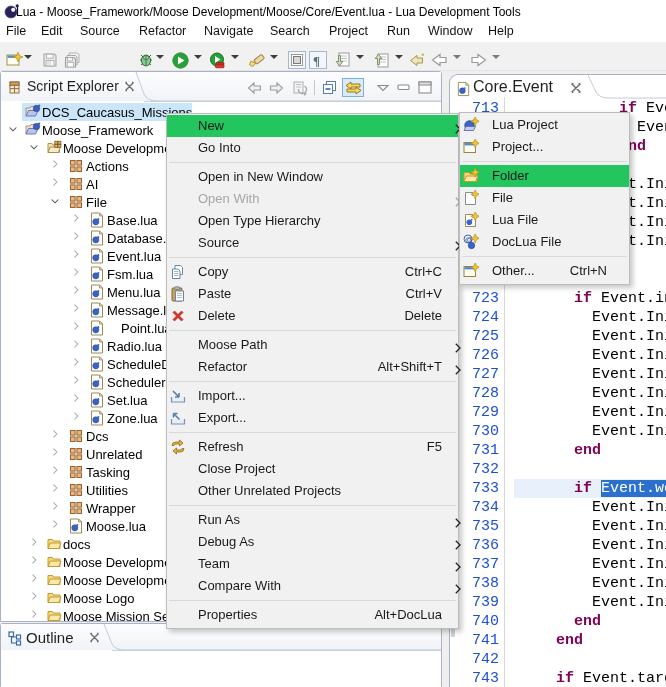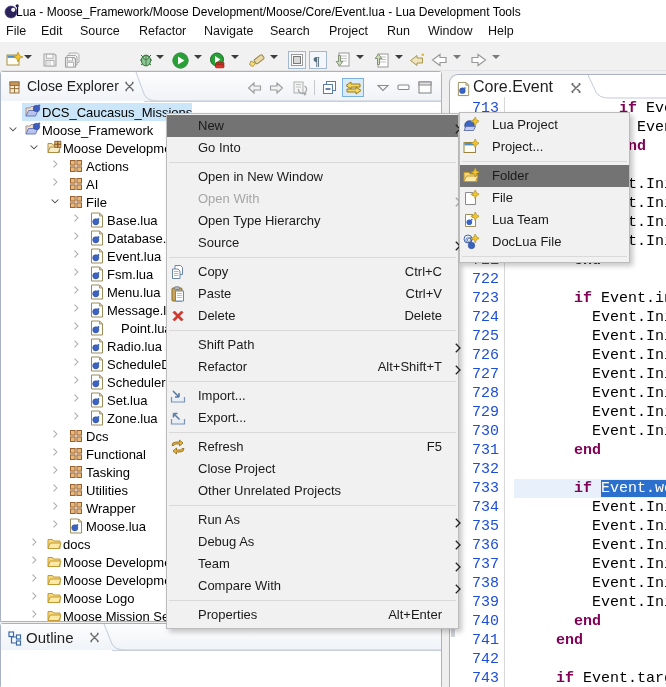--- a/index.html
+++ b/index.html
@@ -19,21 +19,21 @@
 .tr span{position:absolute;top:2px;white-space:nowrap}
 .tr svg{position:absolute}
 #lnum{position:absolute;left:13px;top:24px;width:36px;text-align:right;font:15px/19px "Liberation Mono",monospace;color:#1d4ed8;white-space:pre}
 #cview{position:absolute;left:70px;top:24px;width:160px;font:15px/19px "Liberation Mono",monospace;color:#000;white-space:pre;overflow:visible}
 .k{color:#7f0055;font-weight:bold}
 #cline{position:absolute;left:64px;top:404px;width:153px;height:19px;background:#e7f0fb}
 .sel{background:#2a70cc;color:#fff}
 #ctx{position:absolute;left:166px;top:113px;width:293px;background:#f1f1f1;border:1px solid #bcbcbc;box-shadow:3px 3px 5px rgba(0,0,0,0.22);padding-top:1px;padding-bottom:2px}
 #sub{position:absolute;left:459px;top:112px;width:171px;background:#f1f1f1;border:1px solid #bcbcbc;box-shadow:3px 3px 5px rgba(0,0,0,0.22);padding-top:1px;padding-bottom:2px}
 .mi{position:relative;height:22px;font-size:13px;color:#1a1a1a}
-.mi.hl{background:#737373}
+.mi.hl{background:#22c55e}
 .mi .lbl{position:absolute;left:31px;top:3px;white-space:nowrap}
 #sub .mi .lbl{left:32px}
 .mi .acc{position:absolute;right:16px;top:3px}
 #sub .mi .acc{right:22px}
 .mi .arr{position:absolute;right:6px;top:6px;color:#222}
 .mi.dis .lbl,.mi.dis .arr{color:#a6a6a6}
 .mi svg{position:absolute;left:3px;top:3px}
 .msep{height:1px;background:#d9d9d9;margin:3px 2px}
 </style></head><body>
 <svg width="0" height="0" style="position:absolute">
@@ -205,21 +205,21 @@
 <div class="abs" style="left:0;top:0;width:440px;height:30px;background:linear-gradient(#fdfdfe,#f0f3f7);border-bottom:1px solid #c9d2de"></div>
 <svg class="abs" style="left:0;top:0" width="440" height="30" viewBox="0 0 440 30">
       <path d="M135 0 L143 22 Q146 29 156 29 L440 29" fill="none" stroke="#c3cbd8" stroke-width="1"></path>
       <path d="M0 29.5 L143 29.5" stroke="#fff" stroke-width="1"></path>
     </svg>
 <svg class="abs" style="left:8px;top:9px" width="13" height="13" viewBox="0 0 13 13">
       <rect x="1" y="1" width="9" height="11" fill="#f6ead2" stroke="#96703c" stroke-width="1"></rect>
       <path d="M1 4.3 L10 4.3 M1 7.6 L10 7.6 M5.5 1 L5.5 12" stroke="#96703c" stroke-width="1"></path>
       <rect x="1" y="1" width="9" height="3.3" fill="#cf9a5c" stroke="#96703c" stroke-width="1"></rect>
     </svg>
-<div class="ptab" style="left:26px;top:6px">Close Explorer</div>
+<div class="ptab" style="left:26px;top:6px">Script Explorer</div>
 <svg class="abs" style="left:123px;top:9px" width="11" height="11" viewBox="0 0 11 11">
       <path d="M1.5 1.5 L9.5 9.5 M9.5 1.5 L1.5 9.5 M1.5 1.5 L3 1.5 M9.5 1.5 L8 1.5 M1.5 9.5 L3 9.5 M9.5 9.5 L8 9.5" stroke="#6a6a6a" stroke-width="1.3"></path>
     </svg>
 <svg class="abs" style="left:246px;top:80px;top:9px" width="15" height="14" viewBox="0 0 15 14">
       <path d="M7 2 L7 5 L13.5 5 L13.5 9 L7 9 L7 12 L1.5 7 Z" fill="#f2f2f2" stroke="#9a9a9a" stroke-width="1.1"></path>
     </svg>
 <svg class="abs" style="left:268px;top:9px" width="15" height="14" viewBox="0 0 15 14">
       <path d="M8 2 L8 5 L1.5 5 L1.5 9 L8 9 L8 12 L13.5 7 Z" fill="#f2f2f2" stroke="#9a9a9a" stroke-width="1.1"></path>
     </svg>
 <svg class="abs" style="left:291px;top:8px" width="16" height="16" viewBox="0 0 16 16">
@@ -419,21 +419,21 @@
         </svg>
         <span style="left:85px">Dcs</span>
       </div>
 <div class="tr" style="top:342px">
         <svg style="left:50px;top:3px" width="12" height="12" viewBox="2 2 12 12">
           <use href="#cR"></use>
         </svg>
         <svg style="left:67px;top:1px" width="16" height="16" viewBox="0 0 16 16">
           <use href="#pkg"></use>
         </svg>
-        <span style="left:85px">Functional</span>
+        <span style="left:85px">Unrelated</span>
       </div>
 <div class="tr" style="top:360px">
         <svg style="left:50px;top:3px" width="12" height="12" viewBox="2 2 12 12">
           <use href="#cR"></use>
         </svg>
         <svg style="left:67px;top:1px" width="16" height="16" viewBox="0 0 16 16">
           <use href="#pkg"></use>
         </svg>
         <span style="left:85px">Tasking</span>
       </div>
@@ -672,21 +672,21 @@
     </div>
 <div class="mi">
       <svg width="16" height="16" viewBox="0 0 16 16">
         <path d="M3 4.5 L4.5 3 L8 6.5 L11.5 3 L13 4.5 L9.5 8 L13 11.5 L11.5 13 L8 9.5 L4.5 13 L3 11.5 L6.5 8 Z" fill="#d8342a" stroke="#a81e16" stroke-width="0.6"></path>
       </svg>
       <span class="lbl">Delete</span>
       <span class="acc">Delete</span>
     </div>
 <div class="msep"></div>
 <div class="mi">
-      <span class="lbl">Shift Path</span>
+      <span class="lbl">Moose Path</span>
       <span class="arr">
         <svg width="6" height="10" viewBox="0 0 6 10">
           <path d="M0.8 0.8 L5 5 L0.8 9.2" fill="none" stroke="currentColor" stroke-width="1.3"></path>
         </svg>
       </span>
     </div>
 <div class="mi">
       <span class="lbl">Refactor</span>
       <span class="acc">Alt+Shift+T</span>
       <span class="arr">
@@ -754,21 +754,21 @@
       <span class="lbl">Compare With</span>
       <span class="arr">
         <svg width="6" height="10" viewBox="0 0 6 10">
           <path d="M0.8 0.8 L5 5 L0.8 9.2" fill="none" stroke="currentColor" stroke-width="1.3"></path>
         </svg>
       </span>
     </div>
 <div class="msep"></div>
 <div class="mi">
       <span class="lbl">Properties</span>
-      <span class="acc">Alt+Enter</span>
+      <span class="acc">Alt+DocLua</span>
     </div>
 </div>
 <div id="sub">
 <div class="mi">
       <svg width="16" height="16" viewBox="0 0 16 16">
         <circle cx="6.5" cy="8.5" r="4.8" fill="#3e66c6" stroke="#23418c" stroke-width="0.7"></circle>
         <circle cx="11" cy="3.8" r="1.5" fill="#3e66c6"></circle>
         <path d="M1 13.5 L3 9.5 L12.5 9.5 L10.5 13.5 Z" fill="#c3cdf2" stroke="#5f6fae" stroke-width="0.9"></path>
         <use href="#star" x="7.5" y="-0.5" width="9.5" height="9.5"></use>
       </svg>
@@ -800,25 +800,34 @@
       <span class="lbl">File</span>
     </div>
 <div class="mi">
       <svg width="16" height="16" viewBox="0 0 16 16">
         <path d="M2.5 2.5 L9.5 2.5 L12.5 5.5 L12.5 14.5 L2.5 14.5 Z" fill="#fff" stroke="#9a8c5a" stroke-width="1"></path>
         <path d="M9.5 2.5 L9.5 5.5 L12.5 5.5 Z" fill="#e8dfc0" stroke="#9a8c5a" stroke-width="0.8"></path>
         <circle cx="6.3" cy="10.3" r="2.8" fill="#3a63c4"></circle>
         <circle cx="8.7" cy="7.6" r="0.9" fill="#3a63c4"></circle>
         <use href="#star" x="7.5" y="-0.5" width="9.5" height="9.5"></use>
       </svg>
-      <span class="lbl">Lua Team</span>
+      <span class="lbl">Lua File</span>
     </div>
 <div class="mi">
       <svg width="16" height="16" viewBox="0 0 16 16">
         <circle cx="5" cy="5" r="4" fill="#e8eef8" stroke="#4a6ab0" stroke-width="1"></circle>
         <text x="2" y="8" font-size="8" fill="#34519c" font-family="Liberation Sans">@</text>
         <circle cx="8.5" cy="11.5" r="3.2" fill="#3a63c4" stroke="#23418c" stroke-width="0.6"></circle>
         <use href="#star" x="7.5" y="-0.5" width="9.5" height="9.5"></use>
       </svg>
       <span class="lbl">DocLua File</span>
     </div>
 <div class="msep"></div>
+<div class="mi">
+      <svg width="16" height="16" viewBox="0 0 16 16">
+        <rect x="1" y="3.5" width="11.5" height="10" fill="#fffdf2" stroke="#9a8440" stroke-width="1"></rect>
+        <rect x="1.5" y="4" width="10.5" height="2.4" fill="#4e8fd0"></rect>
+        <use href="#star" x="7.5" y="-0.5" width="9.5" height="9.5"></use>
+      </svg>
+      <span class="lbl">Other...</span>
+      <span class="acc">Ctrl+N</span>
+    </div>
 </div>
 
 </body></html>

